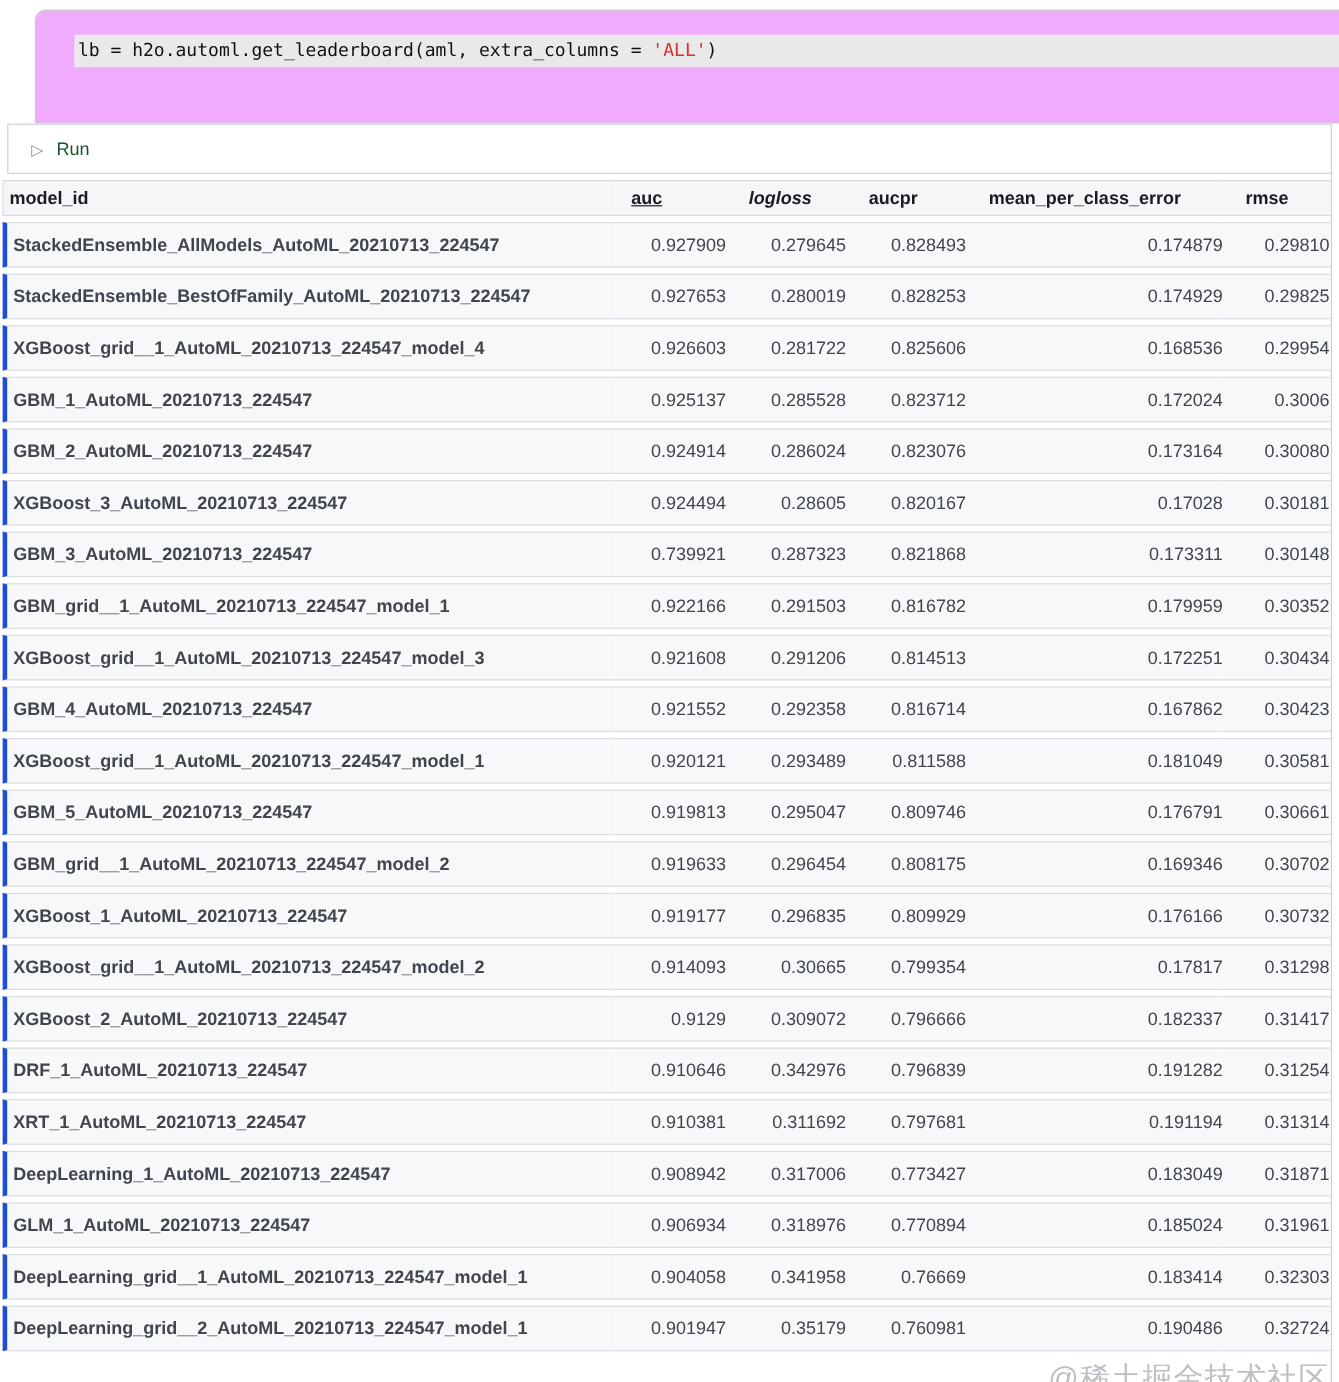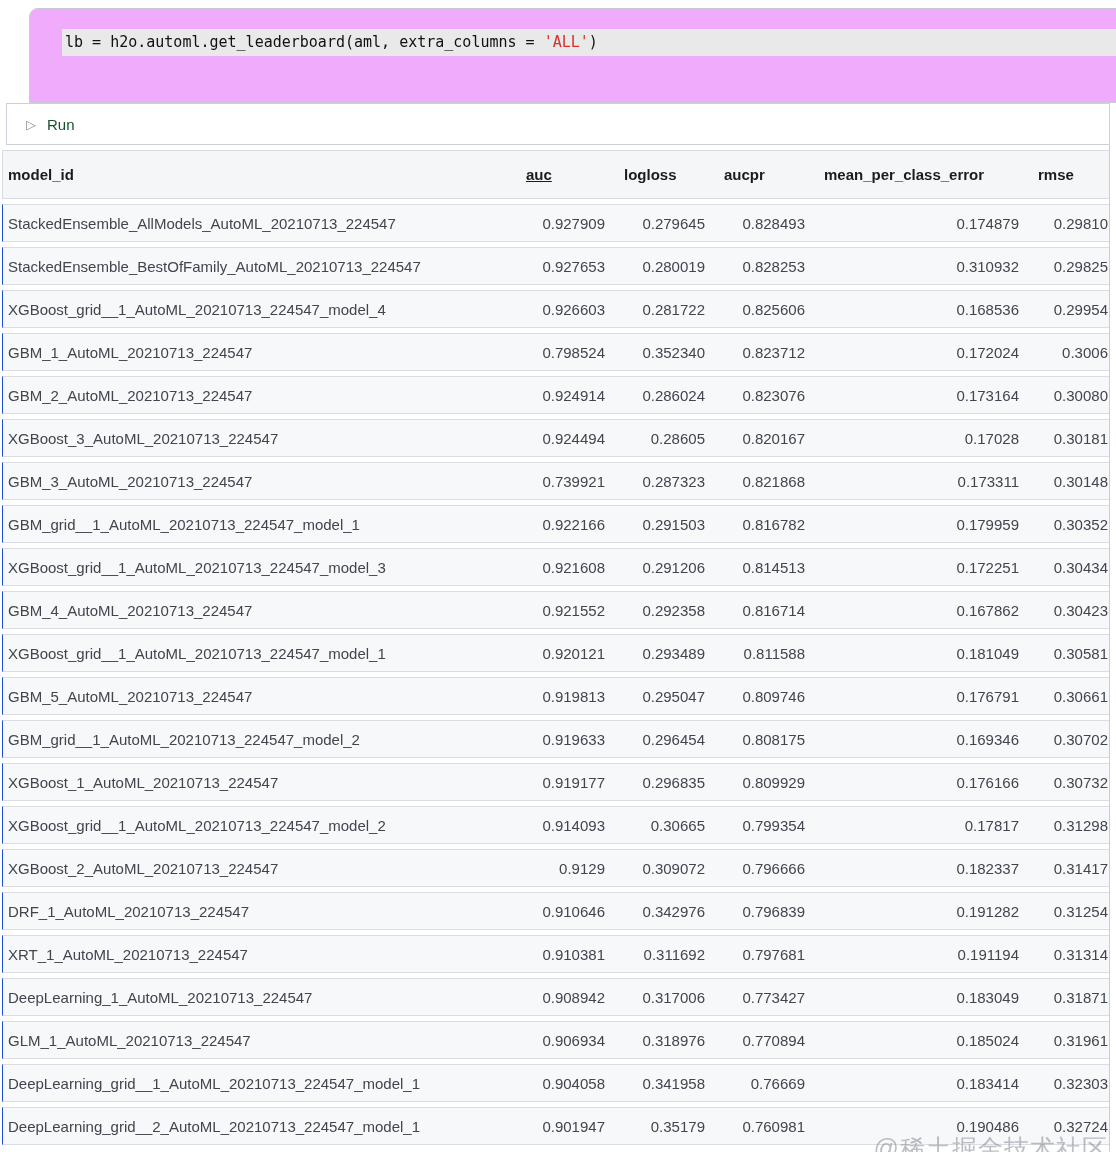--- a/index.html
+++ b/index.html
@@ -34,34 +34,34 @@
   .output{
     position: absolute; left: 2px; top: 145px; width: 1108px; bottom: 0;
     border-right: 1px solid #c9cdd5; overflow: hidden; background: #ffffff;
   }
   table{
     border-collapse: separate; border-spacing: 0 5px;
     table-layout: fixed; width: 1150px;
     font-size: 15px;
   }
   th:nth-child(1){ width: 505px; } th:nth-child(2){ width: 98px; text-decoration: underline; }
-  th:nth-child(3){ width: 100px; } th:nth-child(4){ width: 100px; }
+  th:nth-child(3){ width: 100px; font-style: italic; } th:nth-child(4){ width: 100px; }
   th:nth-child(5){ width: 214px; } th:nth-child(6){ width: 133px; }
   th{
     background: #f4f6f8; color: #191c22; font-weight: 700; text-align: left;
-    height: 49px; border-top: 1px solid #d6dae1; border-bottom: 1px solid #d6dae1;
+    height: 30px; border-top: 1px solid #d6dae1; border-bottom: 1px solid #d6dae1;
     padding-left: 19px; white-space: nowrap; overflow: hidden;
   }
   th:first-child{ border-left: 1px solid #d6dae1; padding-left: 5px; }
   td{
     background: #f7f8fa; color: #41454d; height: 38px; text-align: right;
     border-top: 1px solid #dadde3; border-bottom: 1px solid #dadde3;
     white-space: nowrap; overflow: hidden; padding-right: 0;
   }
-  td:first-child{ border-left: 1px solid #1d4ed8; text-align: left; padding-left: 5px; }
+  td:first-child{ border-left: 4px solid #1d4ed8; text-align: left; padding-left: 5px; font-weight: bold; }
   td:last-child{ padding-right: 44px; }
 
   
   .watermark{
     position: absolute; top: 1132px; right: 8px; z-index: 5;
     font-size: 25px; color: rgba(122,128,138,0.5); letter-spacing: 1px;
     pointer-events: none;
   }
 </style>
 </head>
@@ -95,35 +95,35 @@
           <td>0.279645</td>
           <td>0.828493</td>
           <td>0.174879</td>
           <td>0.29810</td>
         </tr>
         <tr>
           <td>StackedEnsemble_BestOfFamily_AutoML_20210713_224547</td>
           <td>0.927653</td>
           <td>0.280019</td>
           <td>0.828253</td>
-          <td>0.310932</td>
+          <td>0.174929</td>
           <td>0.29825</td>
         </tr>
         <tr>
           <td>XGBoost_grid__1_AutoML_20210713_224547_model_4</td>
           <td>0.926603</td>
           <td>0.281722</td>
           <td>0.825606</td>
           <td>0.168536</td>
           <td>0.29954</td>
         </tr>
         <tr>
           <td>GBM_1_AutoML_20210713_224547</td>
-          <td>0.798524</td>
-          <td>0.352340</td>
+          <td>0.925137</td>
+          <td>0.285528</td>
           <td>0.823712</td>
           <td>0.172024</td>
           <td>0.3006</td>
         </tr>
         <tr>
           <td>GBM_2_AutoML_20210713_224547</td>
           <td>0.924914</td>
           <td>0.286024</td>
           <td>0.823076</td>
           <td>0.173164</td>

